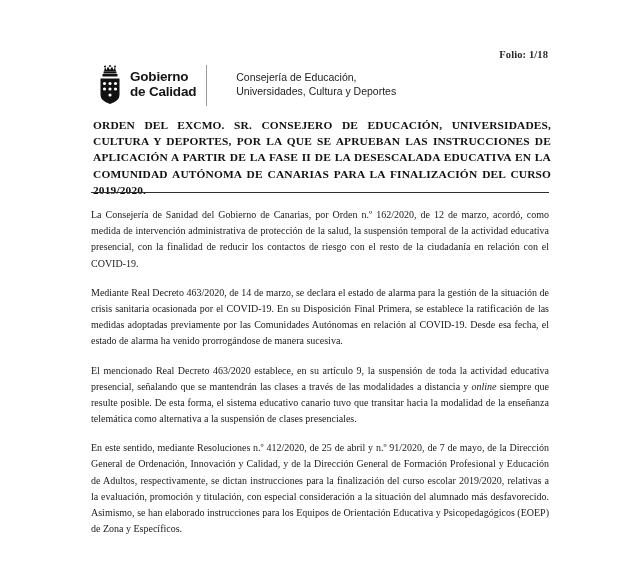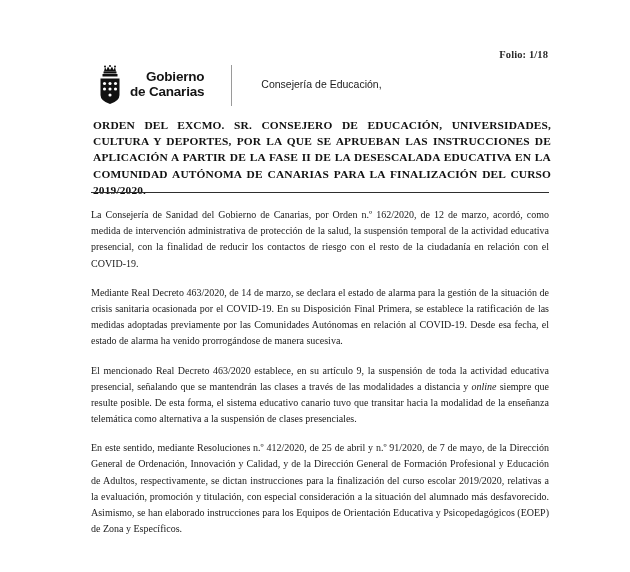--- a/index.html
+++ b/index.html
@@ -52,22 +52,21 @@
     width: 26px;
     height: 40px;
     flex: 0 0 auto;
     margin-right: 7px;
   }
   .brand-block {
     display: flex;
     flex-direction: column;
     justify-content: center;
     line-height: 1.08;
-    margin-right: 27px;
-    align-items: flex-end;
+    margin-right: 10px;
   }
   .brand-line {
     font-family: "Liberation Sans", "DejaVu Sans", sans-serif;
     font-weight: bold;
     font-size: 13.5px;
     color: #141414;
     letter-spacing: -0.2px;
     white-space: nowrap;
   }
   .divider-vert {
@@ -163,27 +162,28 @@
         <circle cx="37" cy="37" r="3.1" fill="#ffffff"></circle>
         <circle cx="15" cy="48" r="3.1" fill="#ffffff"></circle>
         <circle cx="26" cy="48" r="3.1" fill="#ffffff"></circle>
         <circle cx="37" cy="48" r="3.1" fill="#ffffff"></circle>
         <circle cx="26" cy="60" r="3.1" fill="#ffffff"></circle>
       </svg>
     </span>
 
     <span class="brand-block">
       <span class="brand-line">Gobierno</span>
-      <span class="brand-line">de Canarias</span>
+      <span class="brand-line">de Calidad</span>
     </span>
 
     <span class="divider-vert"></span>
 
     <span class="dept-block">
       <span class="dept-line">Consejería de Educación,</span>
+      <span class="dept-line">Universidades, Cultura y Deportes</span>
     </span>
 
   </div>
 
   <h1 class="doc-title">ORDEN DEL EXCMO. SR. CONSEJERO DE EDUCACIÓN, UNIVERSIDADES, CULTURA Y DEPORTES, POR LA QUE SE APRUEBAN LAS INSTRUCCIONES DE APLICACIÓN A PARTIR DE LA FASE II DE LA DESESCALADA EDUCATIVA EN LA COMUNIDAD AUTÓNOMA DE CANARIAS PARA LA FINALIZACIÓN DEL CURSO 2019/2020.</h1>
 
   <div class="rule"></div>
 
   <div class="body-copy">
 

